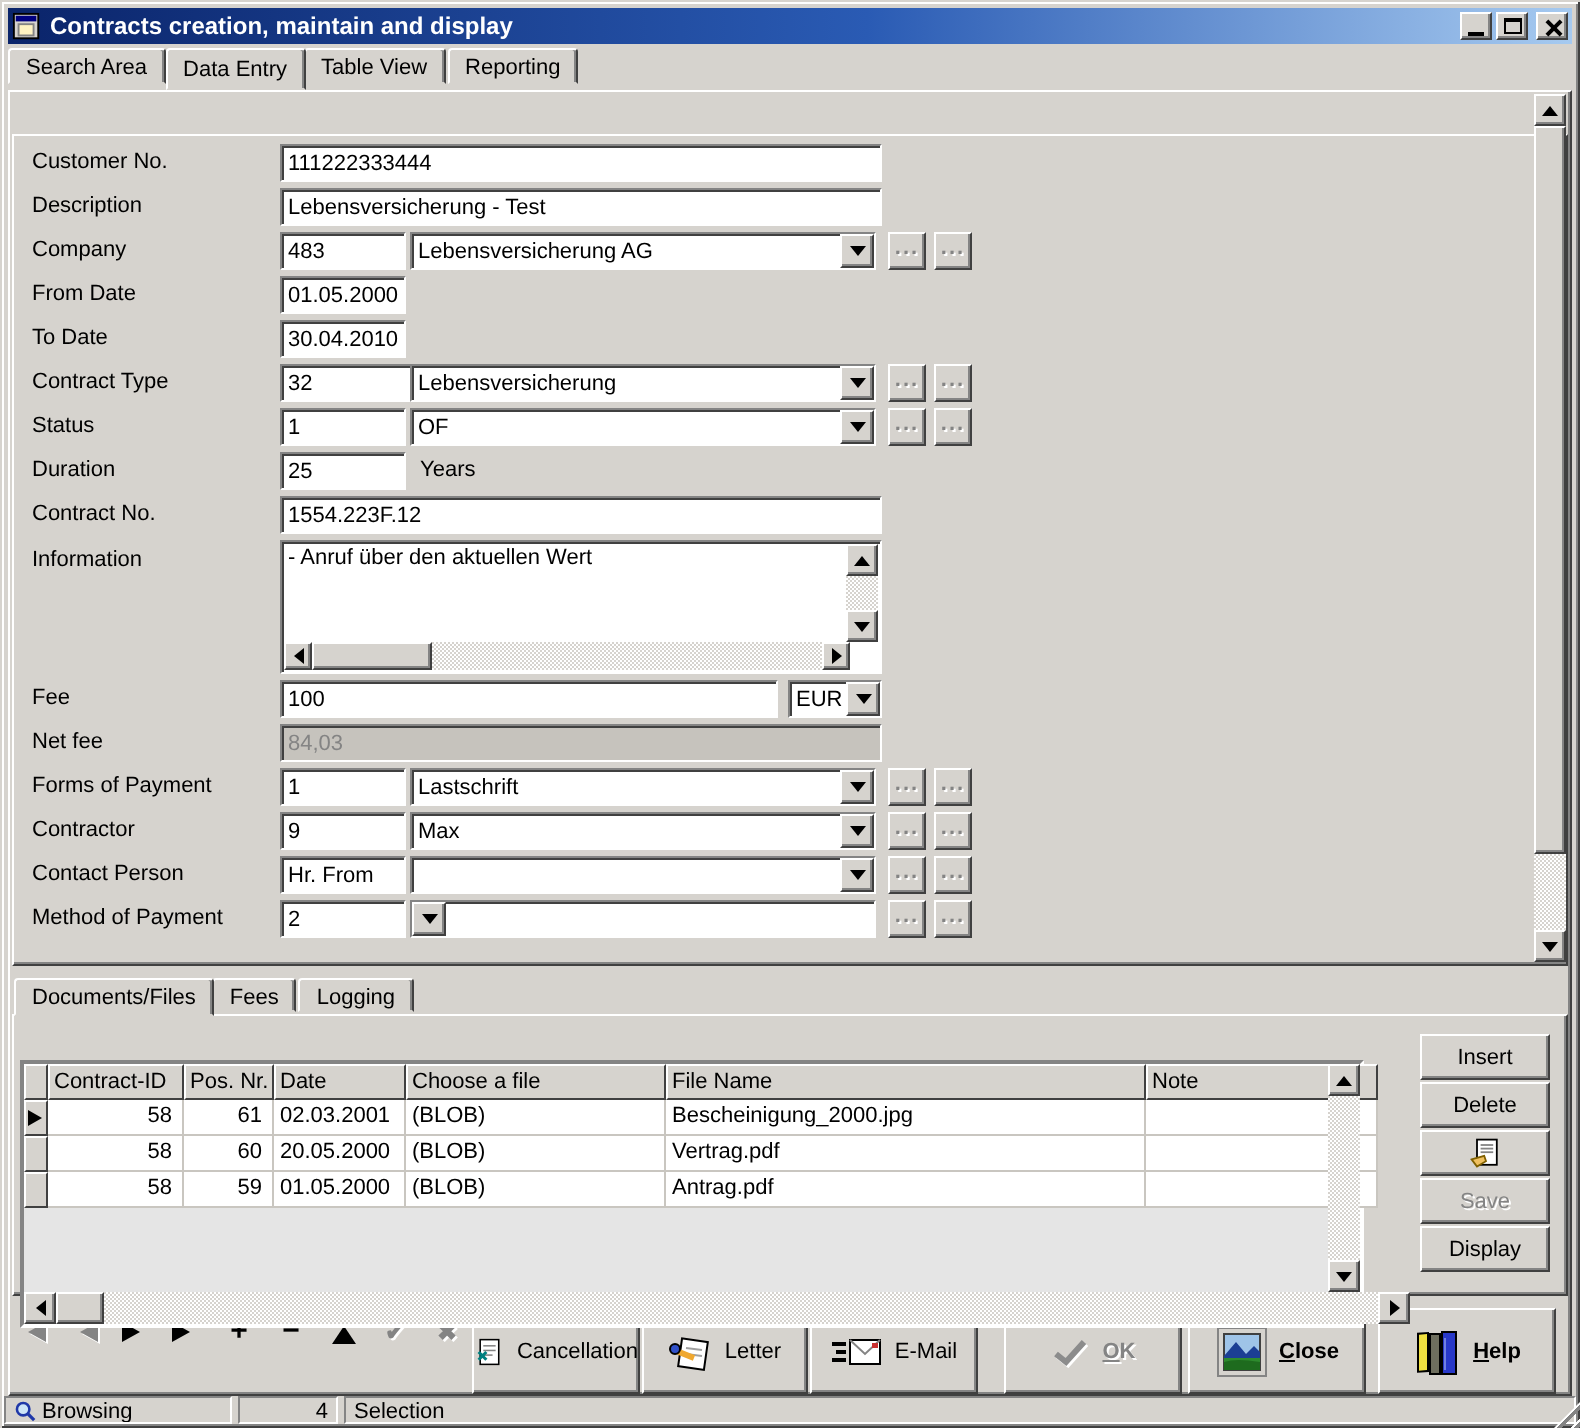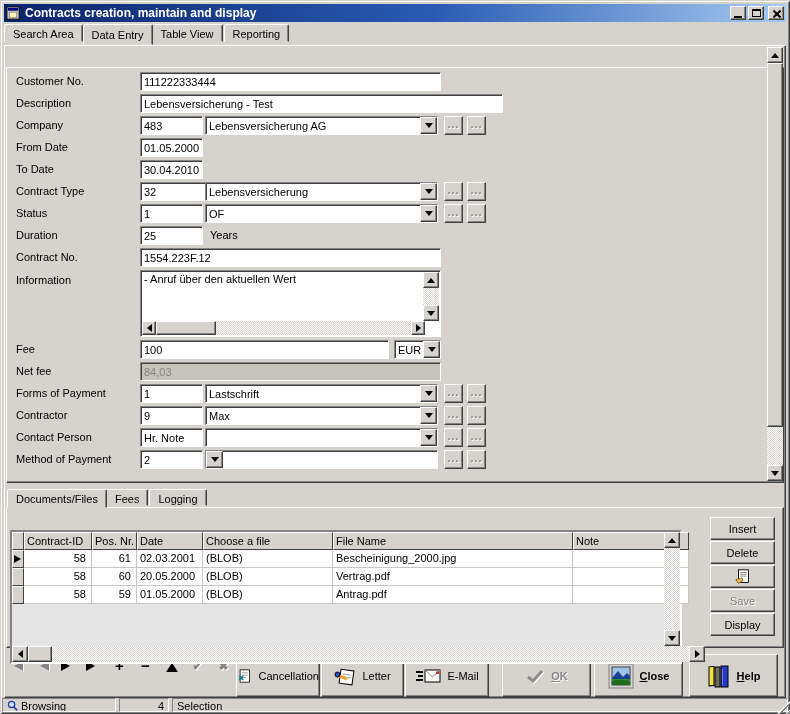--- a/index.html
+++ b/index.html
@@ -114,21 +114,21 @@
   <div class="page" style="left:4px;top:45px;width:782px;height:653px"></div>
 
 
   <div class="page" style="left:6px;top:67px;width:778px;height:416px;z-index:1"></div>
 
   <div style="position:absolute;left:0;top:0;z-index:2">
     <div class="lbl" style="top:75px">Customer No.</div>
     <div class="ed sunk" style="left:140px;top:72px;width:301px">111222333444</div>
 
     <div class="lbl" style="top:97px">Description</div>
-    <div class="ed sunk" style="left:140px;top:94px;width:363px">Lebensversicherung - Test</div>
+    <div class="ed sunk" style="left:140px;top:94px;width:301px">Lebensversicherung - Test</div>
 
     <div class="lbl" style="top:119px">Company</div>
     <div class="ed sunk" style="left:140px;top:116px;width:63px">483</div>
     <div class="combo sunk" style="left:205px;top:116px;width:233px">
       <div class="txt">Lebensversicherung AG</div>
       <div class="cbtn b3">
           <span class="t t-d"></span>
         </div>
     </div>
     <div class="dots b3" style="left:444px;top:116px">...</div>
@@ -221,21 +221,21 @@
     <div class="combo sunk" style="left:205px;top:406px;width:233px">
       <div class="txt">Max</div>
       <div class="cbtn b3">
           <span class="t t-d"></span>
         </div>
     </div>
     <div class="dots b3" style="left:444px;top:406px">...</div>
     <div class="dots b3" style="left:467px;top:406px">...</div>
 
     <div class="lbl" style="top:431px">Contact Person</div>
-    <div class="ed sunk" style="left:140px;top:428px;width:63px">Hr. Note</div>
+    <div class="ed sunk" style="left:140px;top:428px;width:63px">Hr. From</div>
     <div class="combo sunk" style="left:205px;top:428px;width:233px">
       <div class="txt"></div>
       <div class="cbtn b3">
           <span class="t t-d"></span>
         </div>
     </div>
     <div class="dots b3" style="left:444px;top:428px">...</div>
     <div class="dots b3" style="left:467px;top:428px">...</div>
 
     <div class="lbl" style="top:453px">Method of Payment</div>

